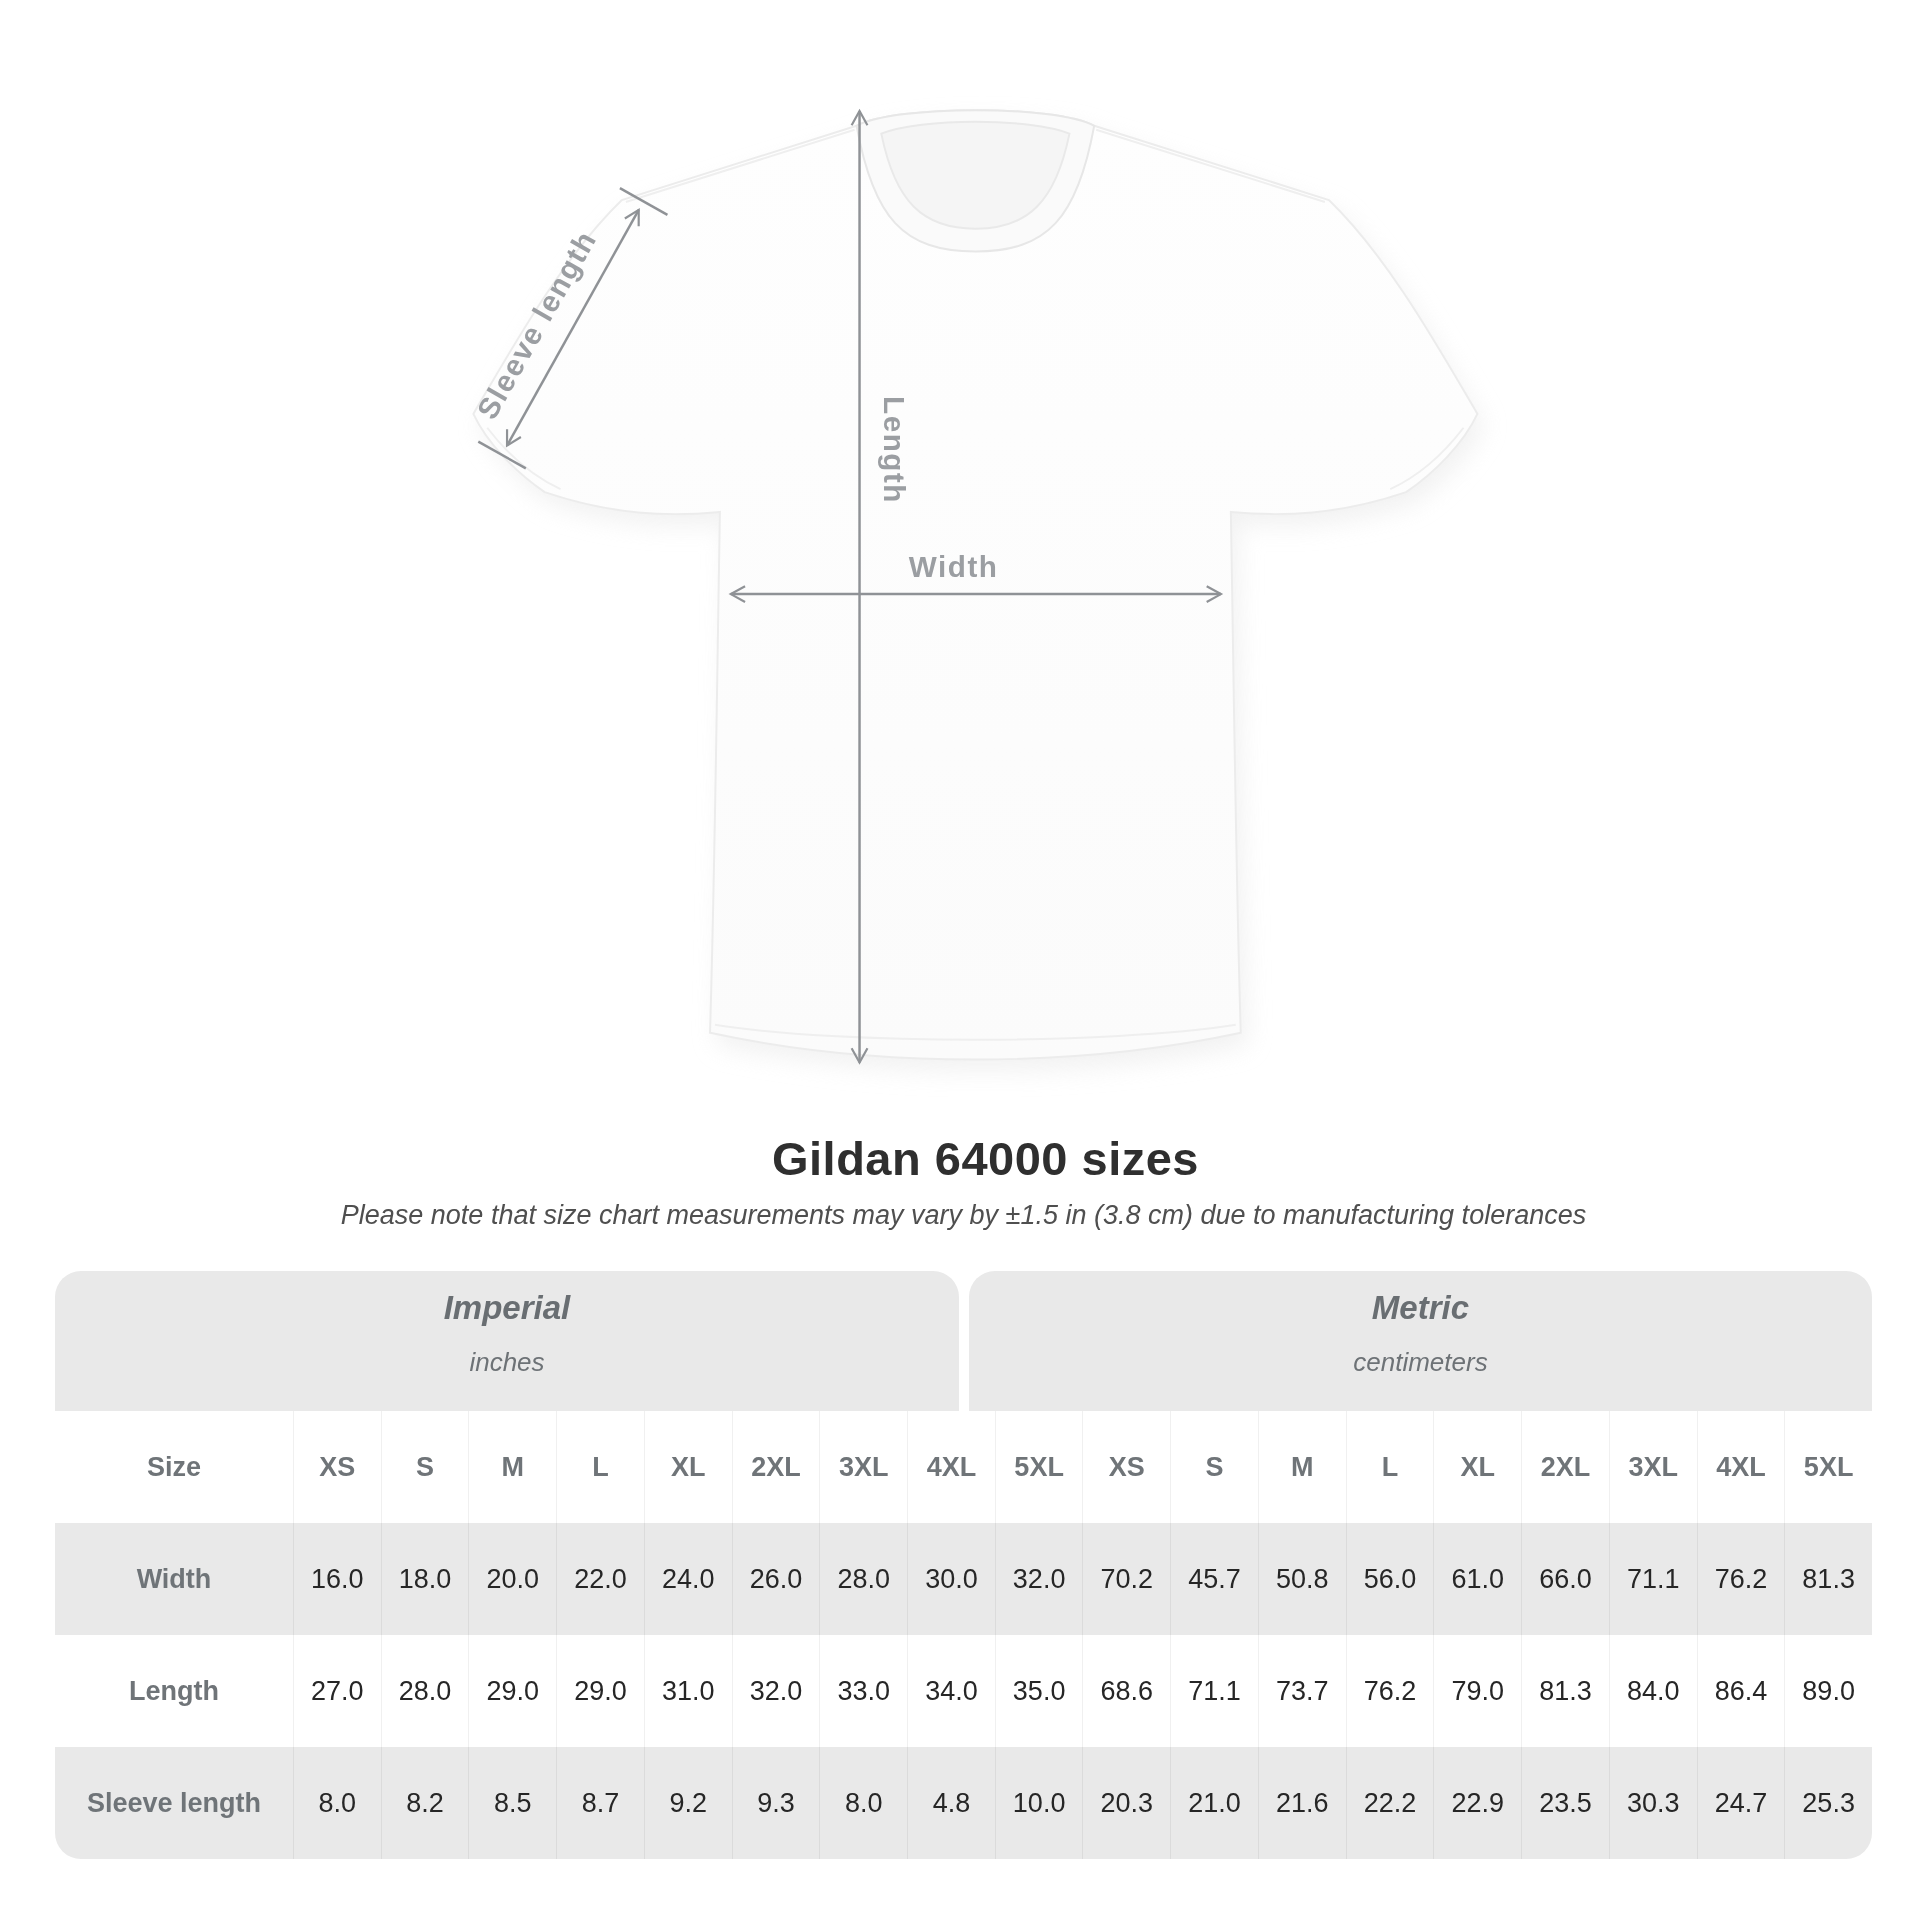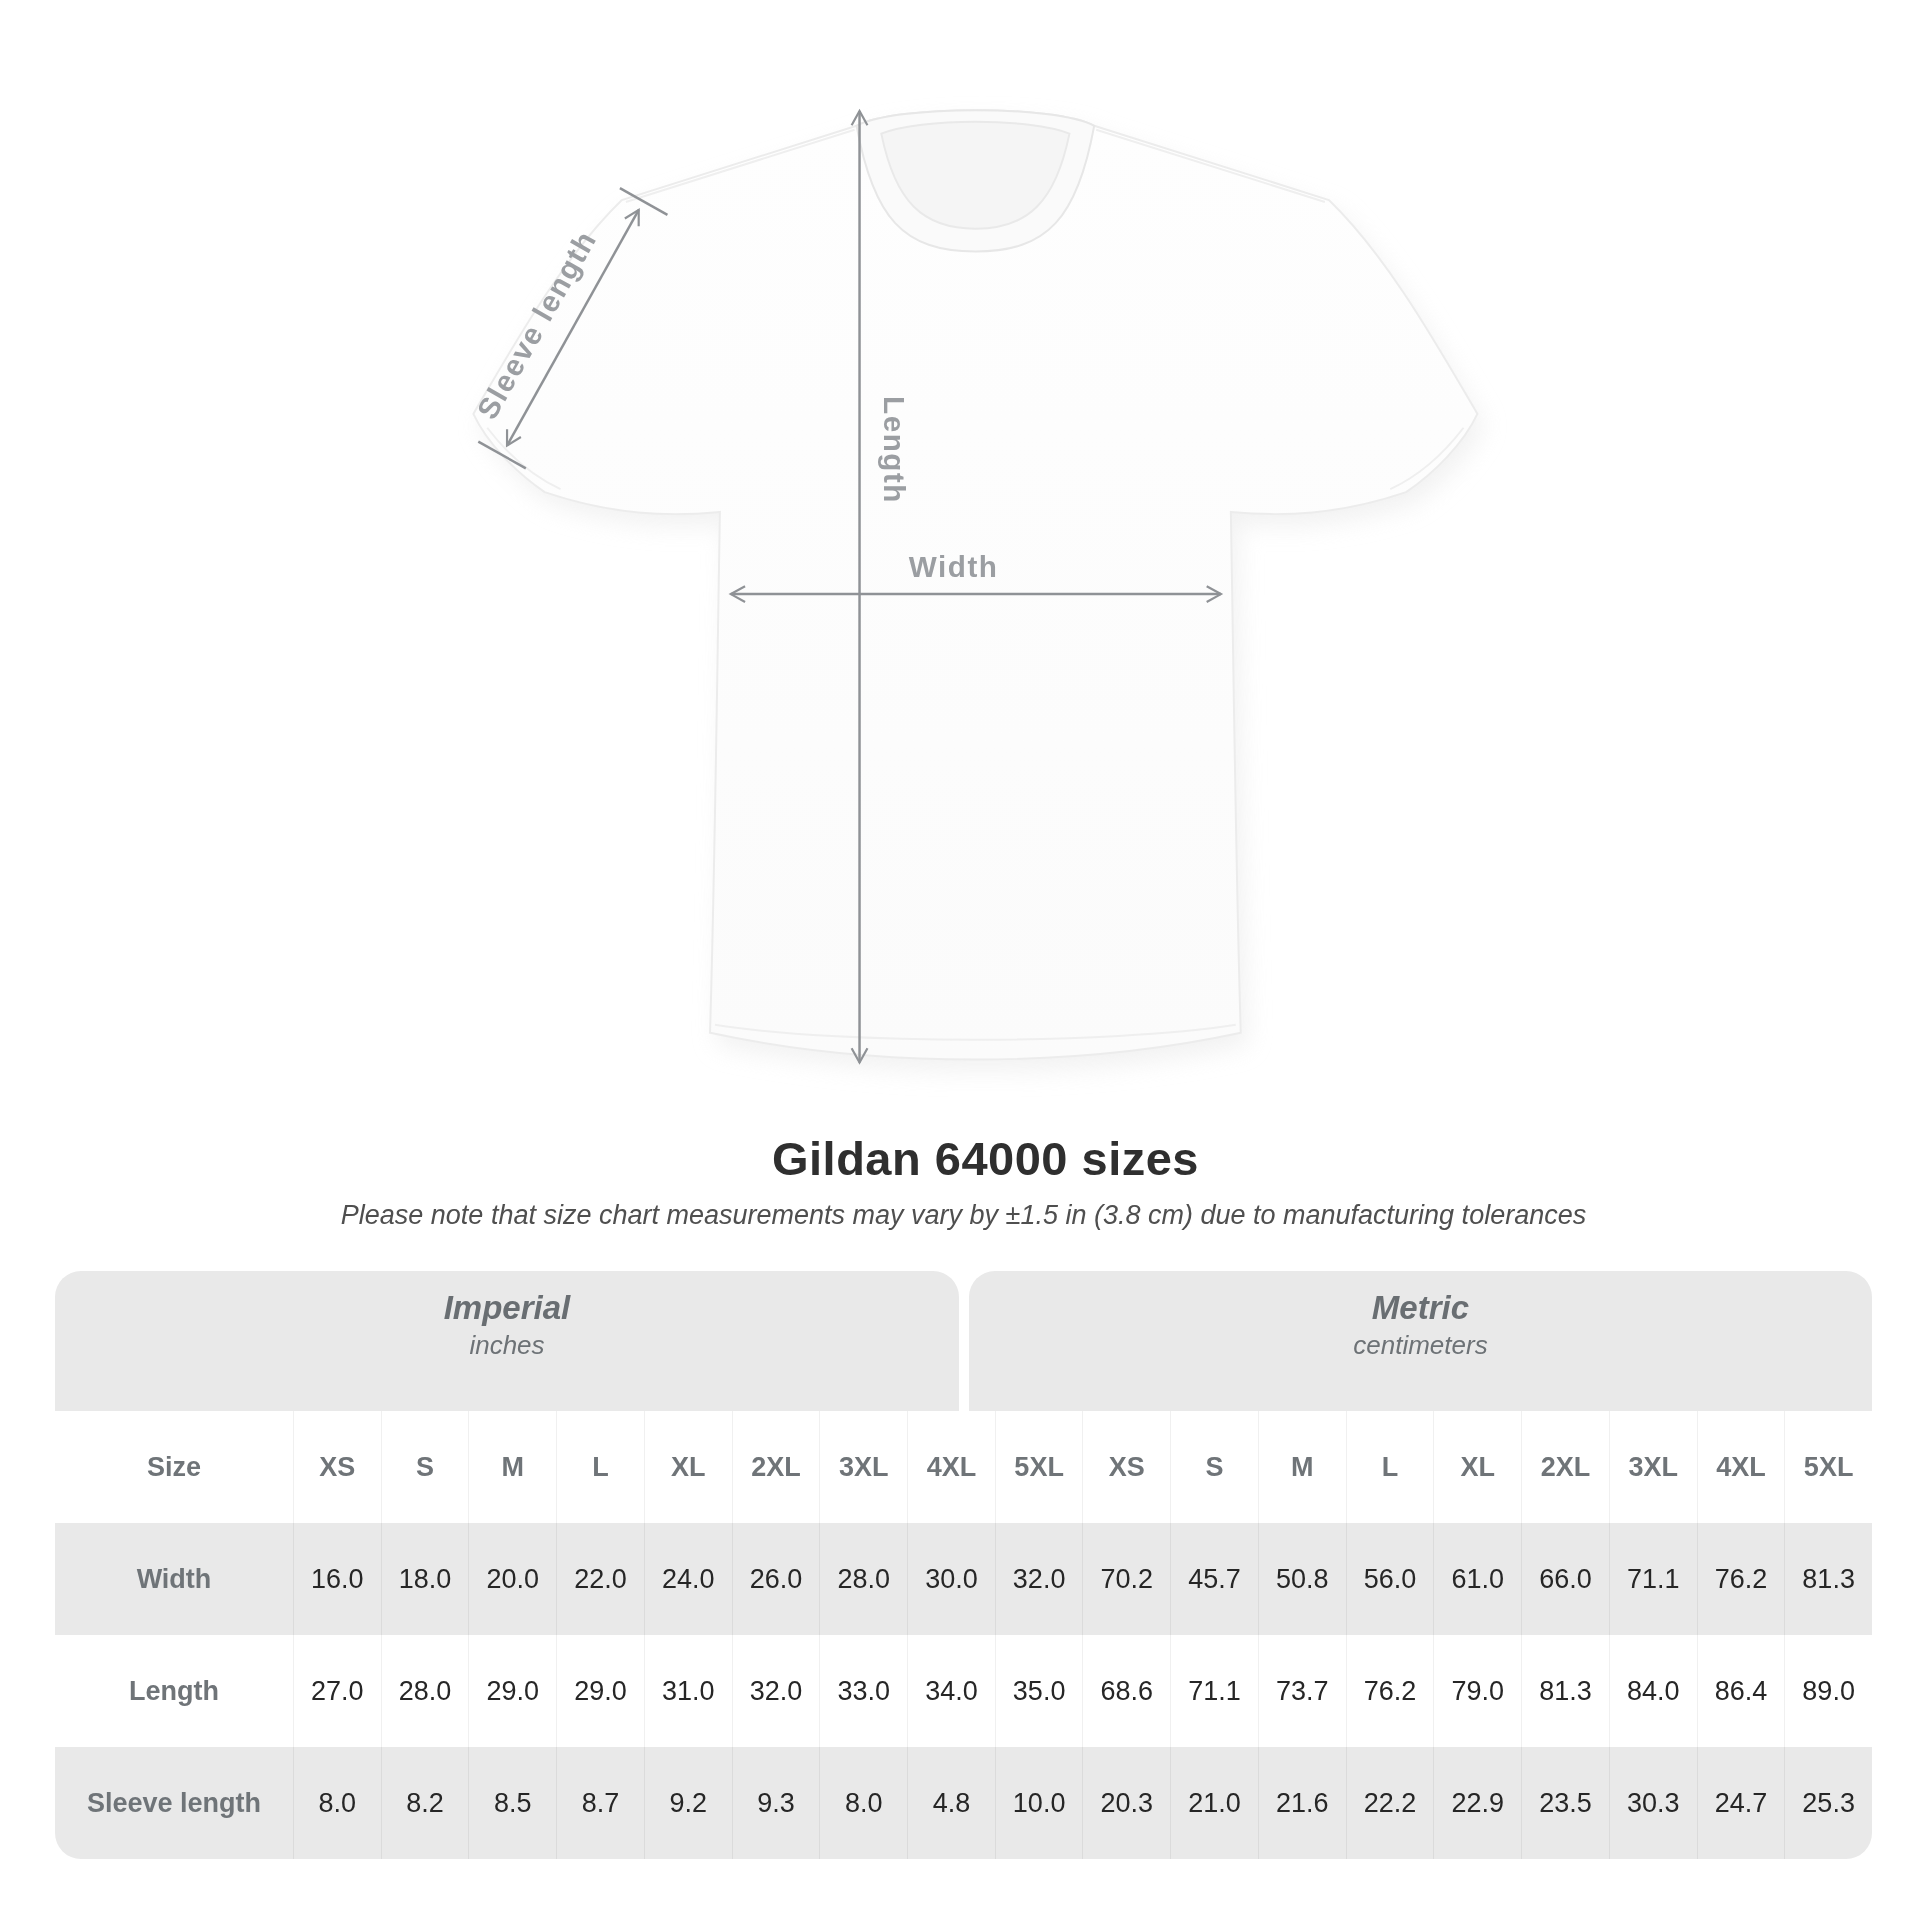--- a/index.html
+++ b/index.html
@@ -15,21 +15,21 @@
   .title { margin:22px 0 0; text-align:center; font-size:47px; font-weight:bold; color:#2f2f2f; letter-spacing:0.5px;padding-left:44px; }
   .subtitle { margin:14px 0 0; text-align:center; font-size:27px; font-style:italic; color:#4f4f4f; }
 
   
   .table-wrap { width:1817px; margin:40px auto 0; }
   .bands { display:flex; gap:10px; }
   .band { background:#e9e9e9; height:140px; border-radius:26px 26px 0 0; text-align:center; box-sizing:border-box; padding-top:18px; }
   .band-left { width:1048px; }
   .band-right { width:1047px; }
   .band-title { font-size:33px; font-weight:bold; font-style:italic; color:#696e72; }
-  .band-sub { margin-top:3px; font-size:26px; font-style:italic; color:#6d7276; }
+  .band-sub { margin-top:20px; font-size:26px; font-style:italic; color:#6d7276; }
 
   .grid { display:grid; grid-template-columns:238px repeat(18,1fr); background:#e9e9e9; border-radius:0 0 26px 26px; overflow:hidden; }
   .cell { height:112px; display:flex; align-items:center; justify-content:center; font-size:27px; color:#262626; border-left:1px solid rgba(0,0,0,0.06); }
   .scol { border-left:none; }
   .wbg { background:#ffffff; }
   .head, .rlabel { font-weight:bold; color:#6f7478; }
 </style>
 </head>
 <body>
 

